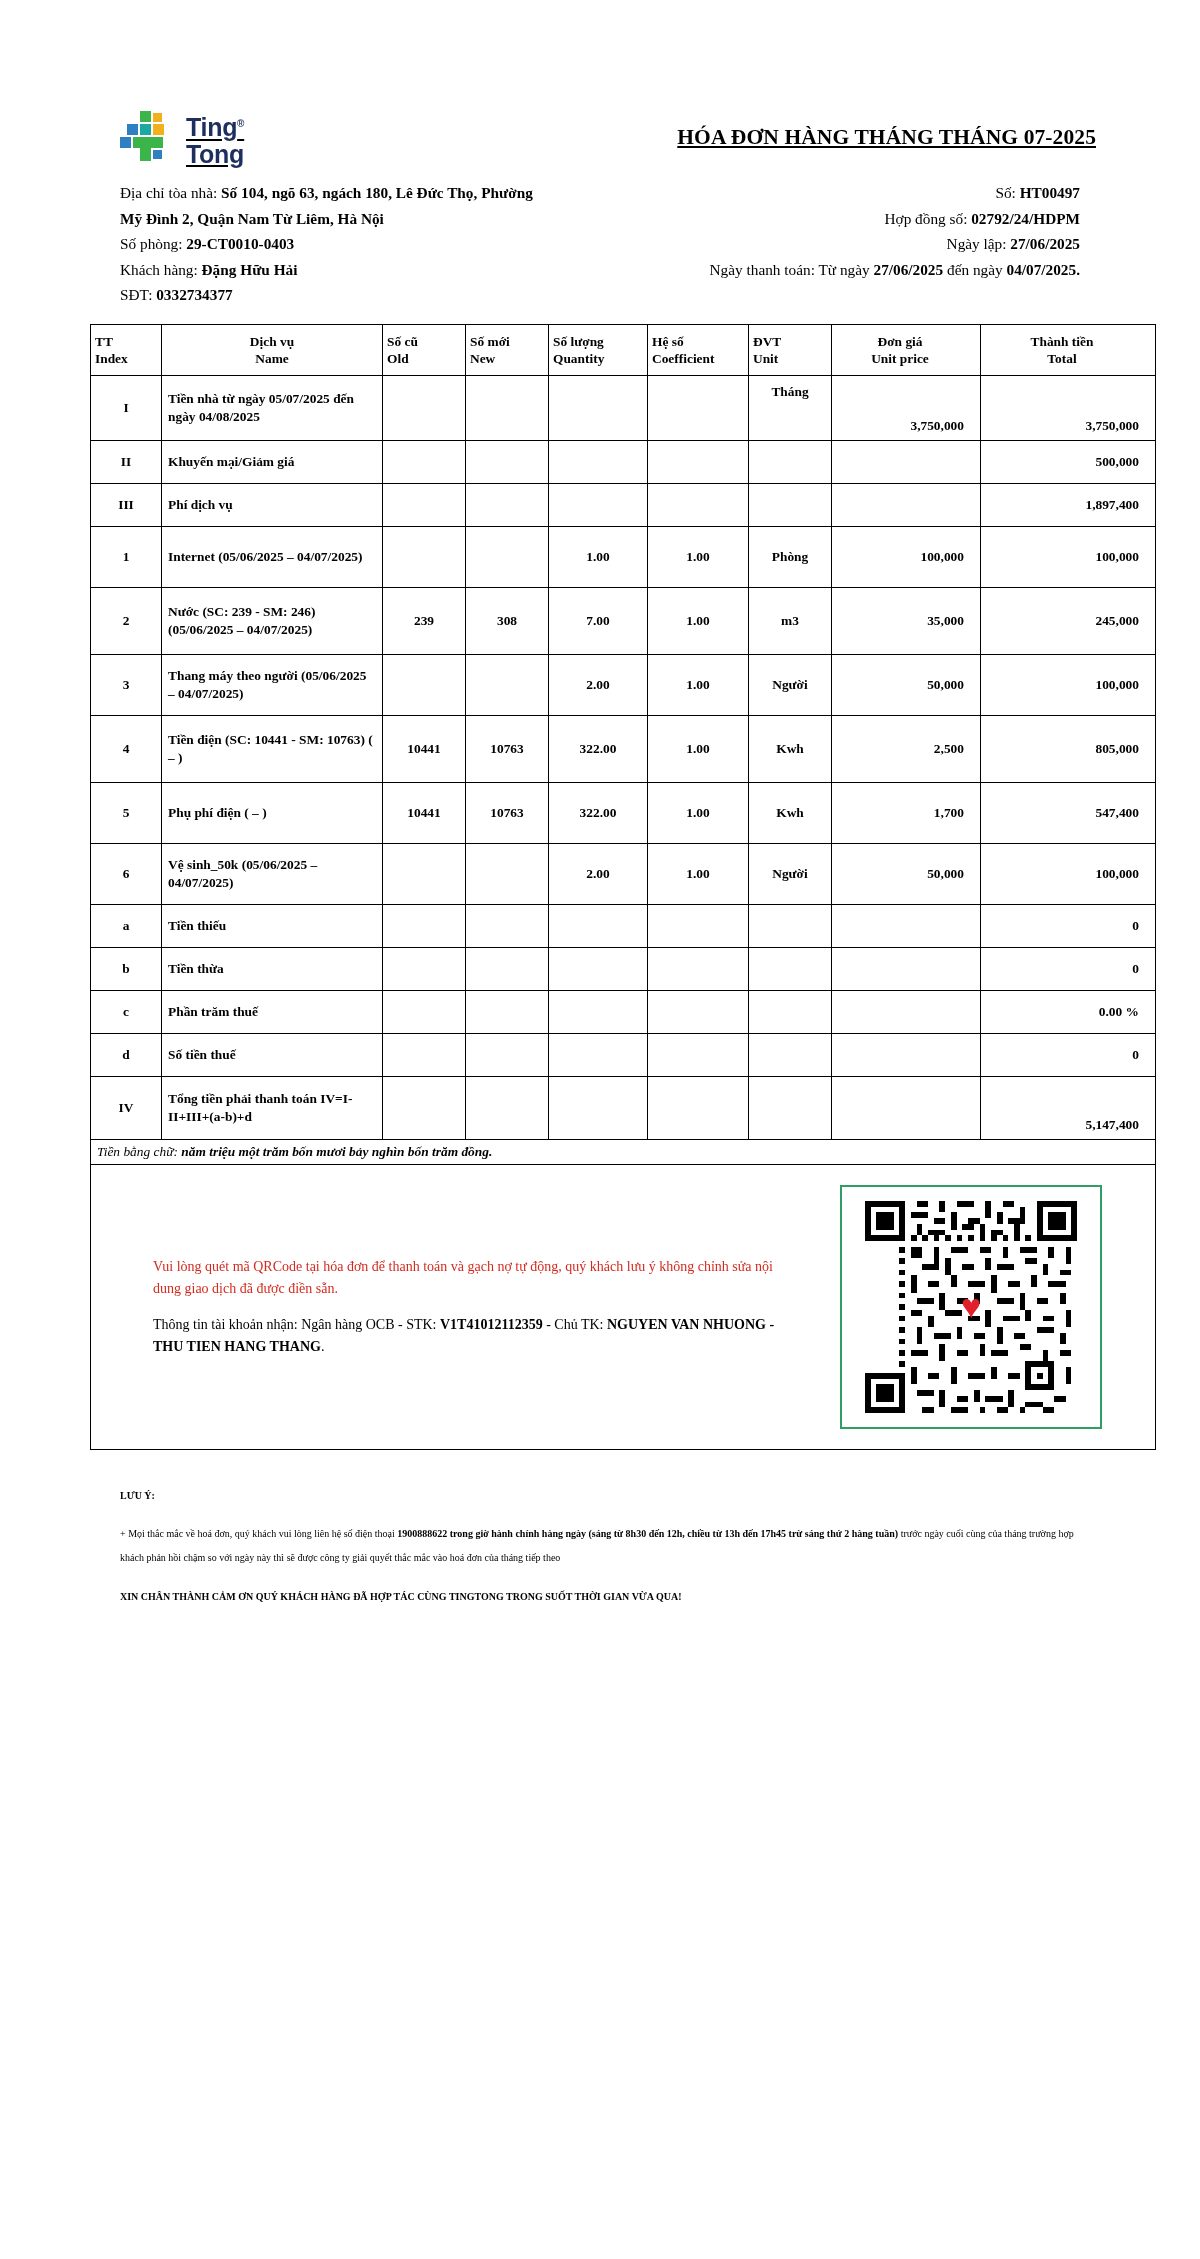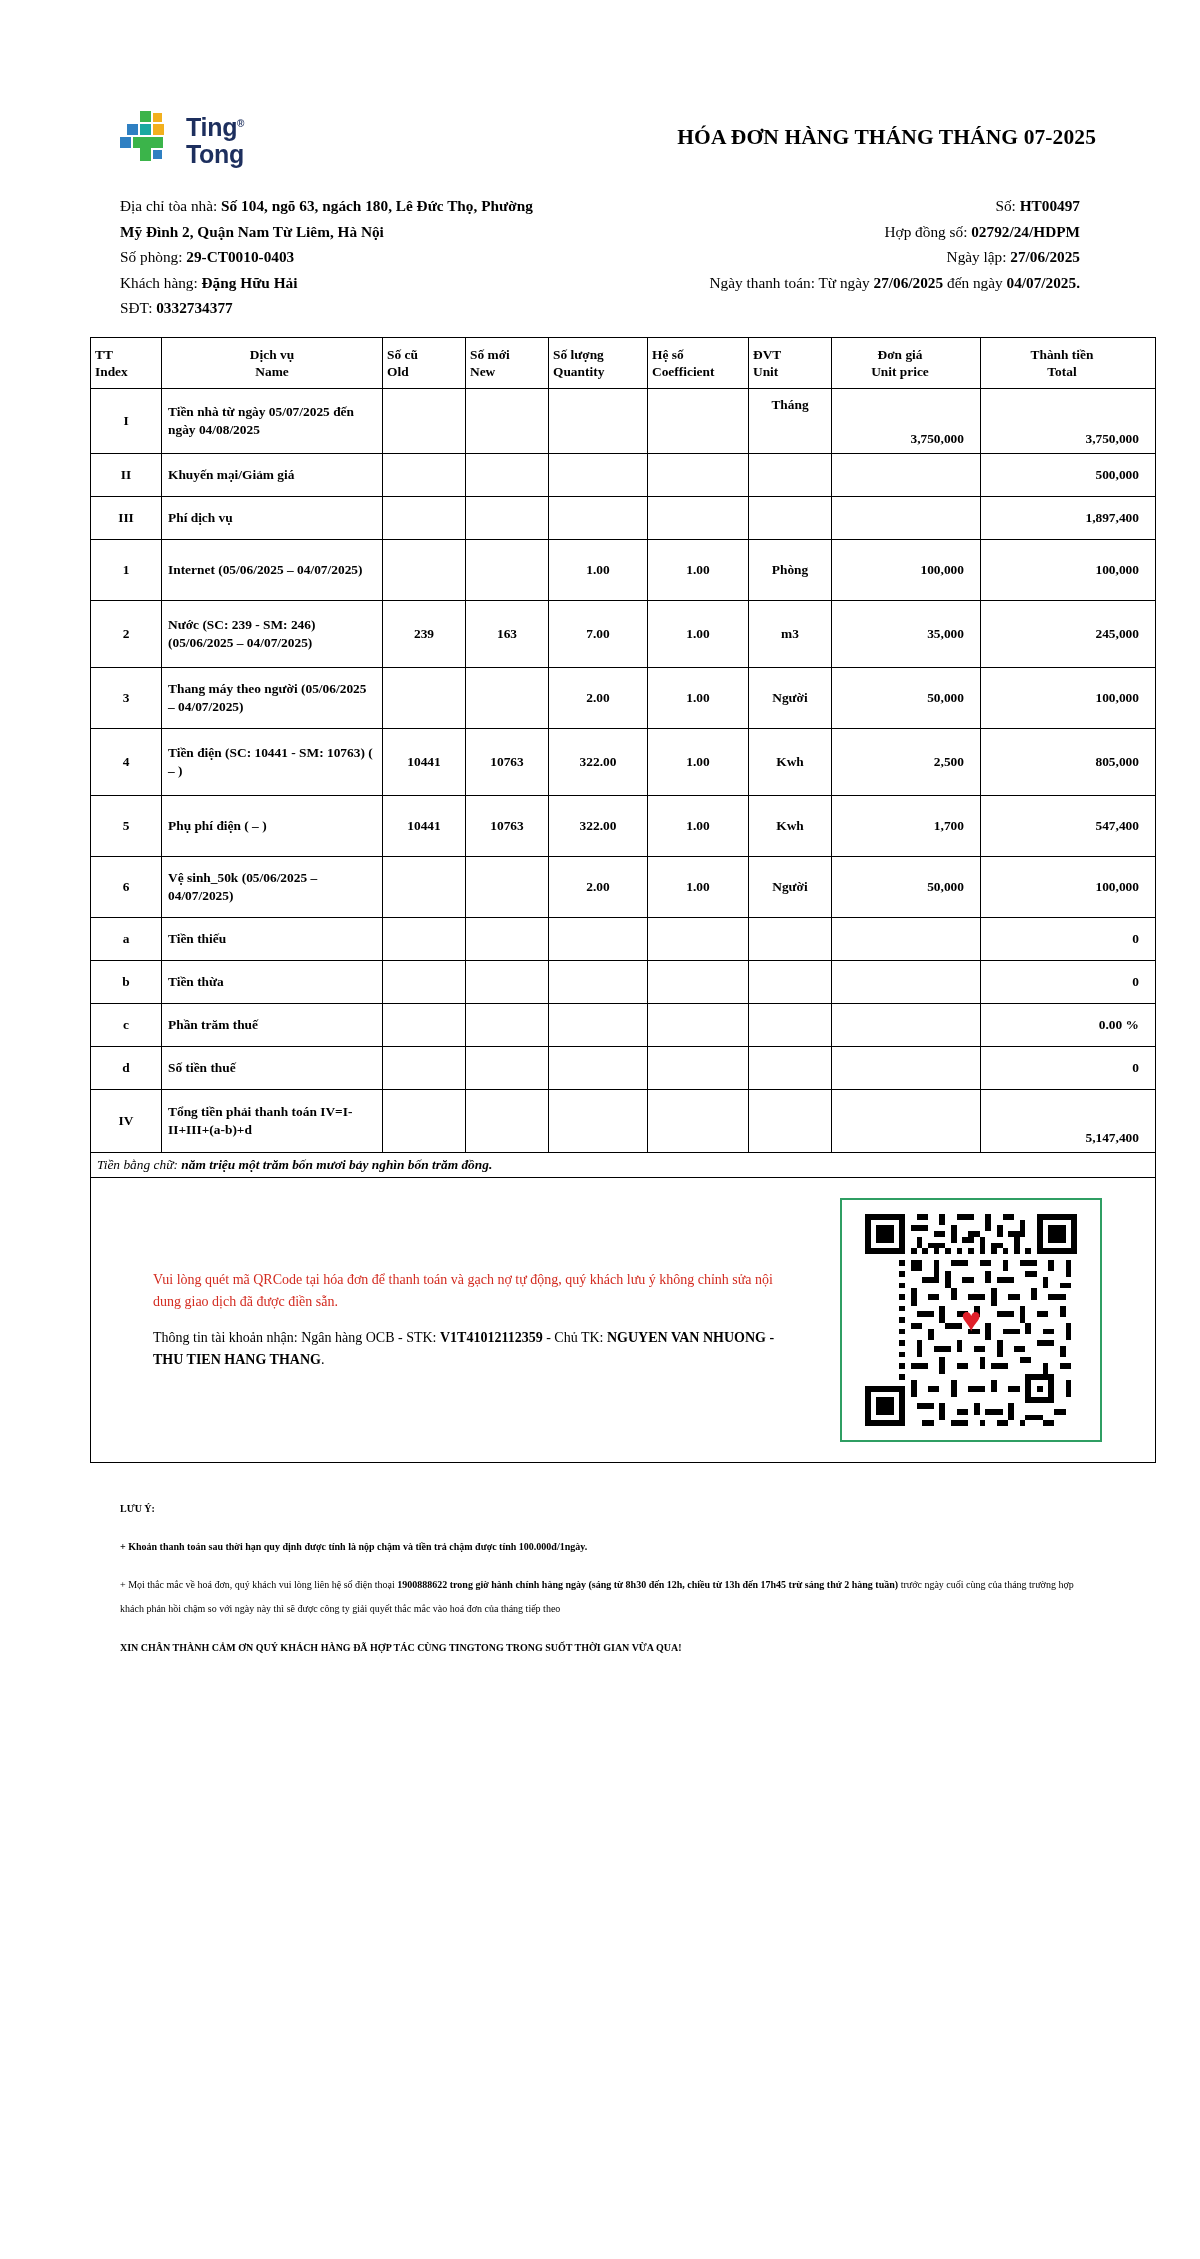--- a/index.html
+++ b/index.html
@@ -25,21 +25,22 @@
     margin: 0 auto;
     width: 1020px;
     padding-top: 105px;
   }
 
   
   .header {
     display: flex;
     align-items: flex-start;
     justify-content: space-between;
-    margin-bottom: 26px;
+    margin-bottom: 13px;
+    text-decoration: underline;
   }
   .logo-wrap {
     display: flex;
     align-items: center;
     gap: 10px;
     padding-left: 30px;
     padding-top: 6px;
   }
   .logo-mark {
     width: 56px;
@@ -352,21 +353,21 @@
           <td class="c-coef">1.00</td>
           <td class="c-unit">Phòng</td>
           <td class="c-price">100,000</td>
           <td class="c-total">100,000</td>
         </tr>
 
         <tr class="rowx">
           <td class="c-tt">2</td>
           <td class="c-name">Nước (SC: 239 - SM: 246) (05/06/2025 – 04/07/2025)</td>
           <td class="c-old">239</td>
-          <td class="c-new">163</td>
+          <td class="c-new">308</td>
           <td class="c-qty">7.00</td>
           <td class="c-coef">1.00</td>
           <td class="c-unit">m3</td>
           <td class="c-price">35,000</td>
           <td class="c-total">245,000</td>
         </tr>
 
         <tr class="rowt">
           <td class="c-tt">3</td>
           <td class="c-name">Thang máy theo người (05/06/2025 – 04/07/2025)</td>
@@ -652,21 +653,20 @@
               </div>
             </div>
           </td>
         </tr>
 
       </tbody>
     </table>
 
     <div class="footer">
       <p class="f-title">LƯU Ý:</p>
-      <p class="f-strong">+ Khoản thanh toán sau thời hạn quy định được tính là nộp chậm và tiền trả chậm được tính 100.000đ/1ngày.</p>
       <p>
         <span>+ Mọi thắc mắc về hoá đơn, quý khách vui lòng liên hệ số điện thoại</span>
         <span class="f-strong">1900888622</span>
         <span class="f-strong">trong giờ hành chính hàng ngày (sáng từ 8h30 đến 12h, chiều từ 13h đến 17h45 trừ sáng thứ 2 hàng tuần)</span>
         <span>trước ngày cuối cùng của tháng trường hợp khách phản hồi chậm so với ngày này thì sẽ được công ty giải quyết thắc mắc vào hoá đơn của tháng tiếp theo</span>
       </p>
       <p class="f-final">XIN CHÂN THÀNH CẢM ƠN QUÝ KHÁCH HÀNG ĐÃ HỢP TÁC CÙNG TINGTONG TRONG SUỐT THỜI GIAN VỪA QUA!</p>
     </div>
 
   </div>

